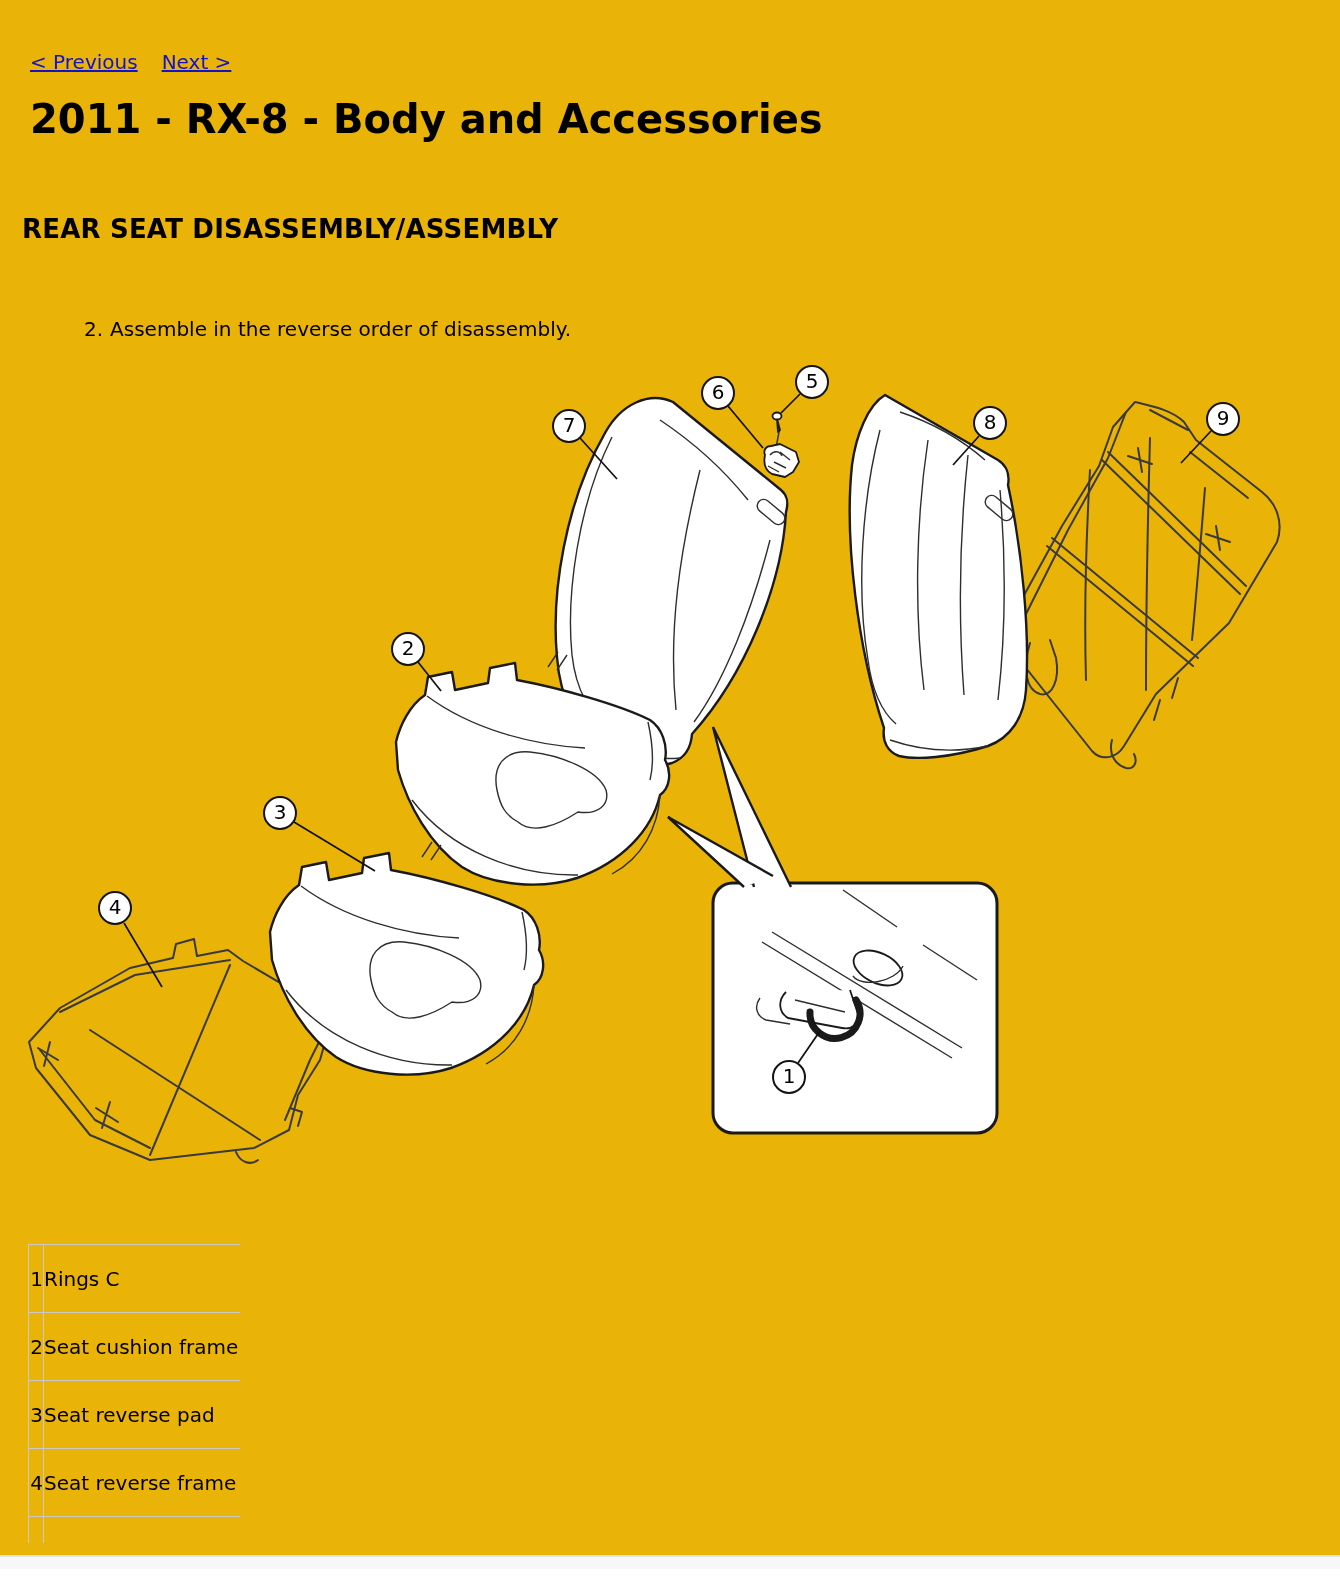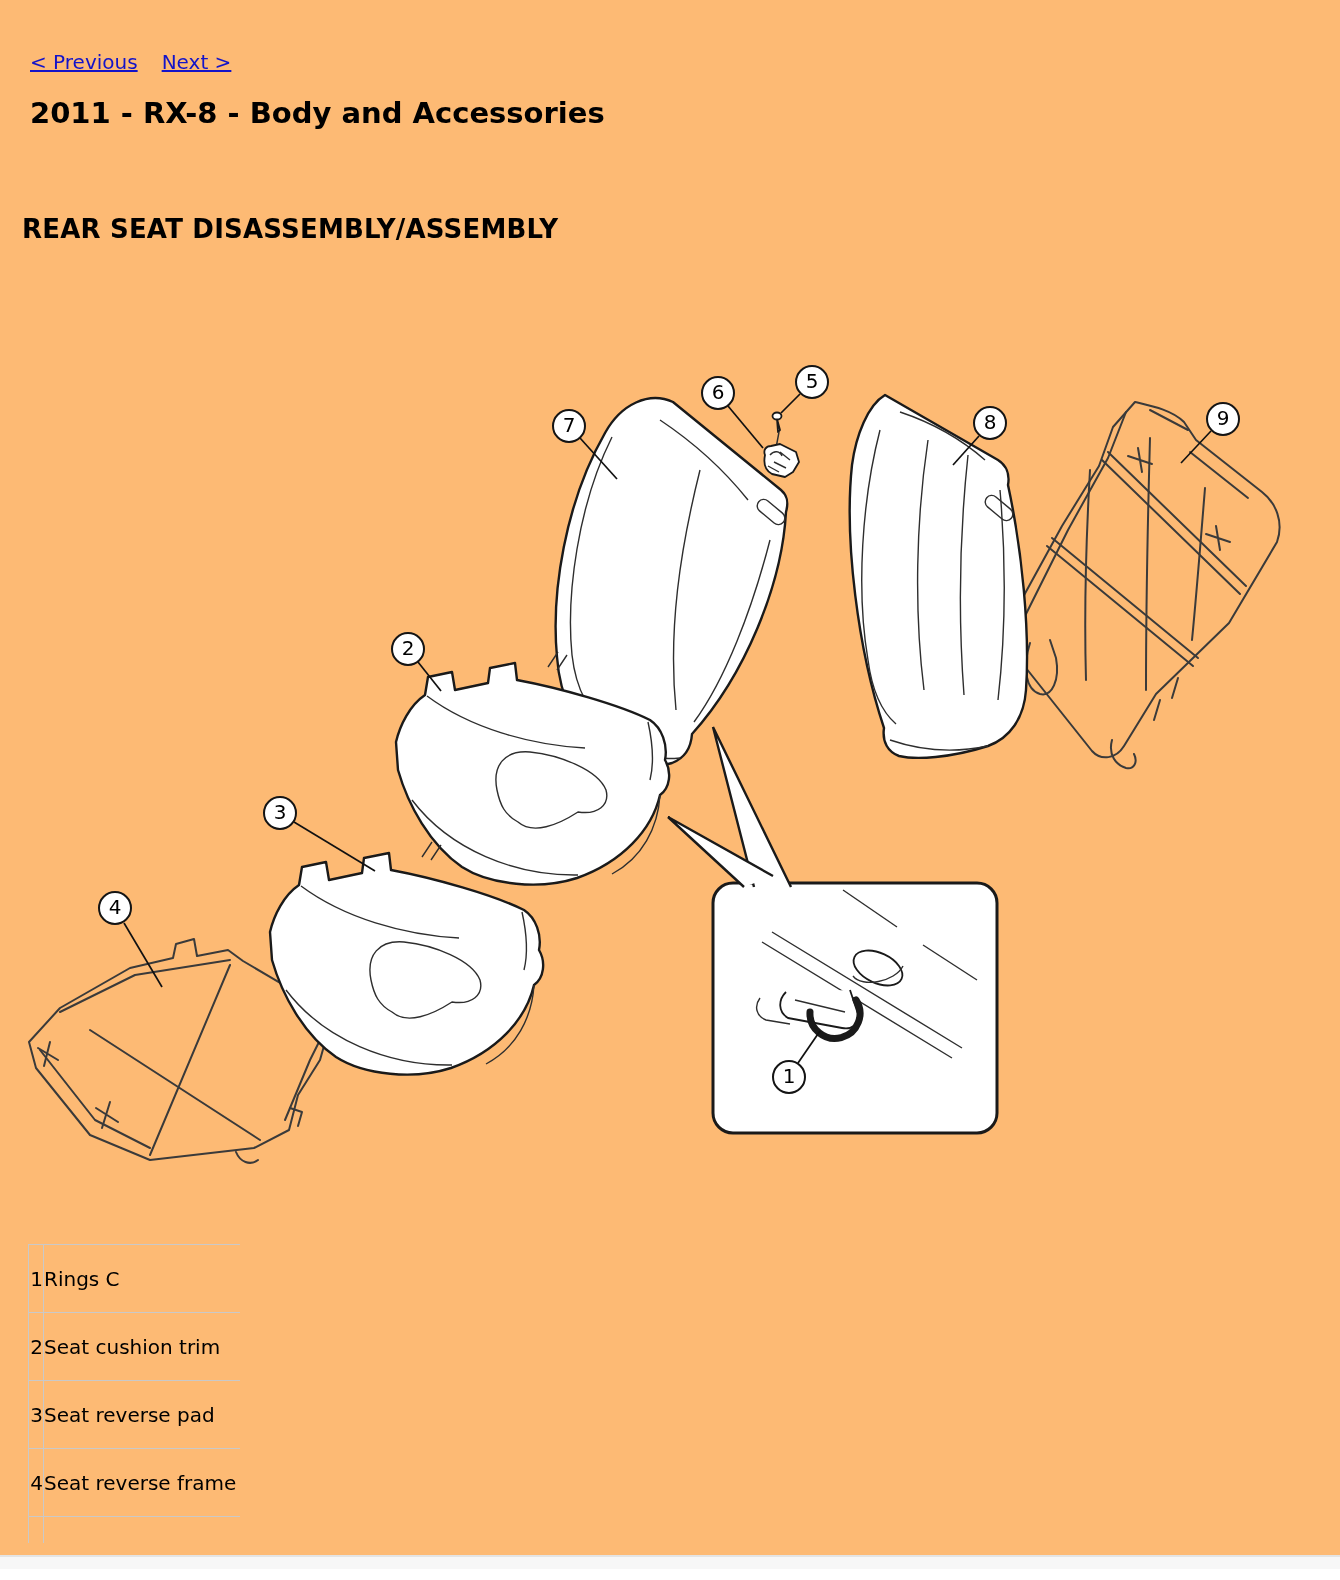--- a/index.html
+++ b/index.html
@@ -1,20 +1,20 @@
 <!DOCTYPE html>
 <html><head>
 <meta charset="utf-8">
 <style>
   html,body{margin:0;padding:0;background:#fff;}
-  .page{position:relative;width:1340px;height:1569px;background:#fdba74;overflow:hidden;
+  .page{position:relative;width:1340px;height:1569px;background:#eab308;overflow:hidden;
         font-family:"DejaVu Sans","Liberation Sans",sans-serif;color:#000;}
   .nav{position:absolute;top:50px;left:30px;font-size:20px;}
   .nav a{color:#1313c9;text-decoration:underline;margin-right:24px;cursor:pointer;}
-  .page-title{position:absolute;top:96px;left:30px;font-size:29px;font-weight:700;}
+  .page-title{position:absolute;top:96px;left:30px;font-size:40px;font-weight:700;}
   .section-heading{position:absolute;top:214px;left:22px;font-size:26px;font-weight:700;letter-spacing:.2px;}
   .step{position:absolute;left:84px;font-size:20px;}
   .step .num{margin-right:7px;}
   .diagram{position:absolute;top:360px;left:0;width:1340px;height:820px;}
   .callout{position:absolute;width:34px;height:34px;box-sizing:border-box;border:2px solid #141414;
            border-radius:50%;background:#fff;text-align:center;line-height:29px;font-size:20px;z-index:5;}
   .parts-table-wrap{position:absolute;top:1244px;left:28px;width:212px;height:299px;overflow:hidden;}
   table.parts{border-collapse:collapse;}
   table.parts td{border:1px solid #c9c9c9;font-size:20px;padding:0;vertical-align:middle;}
   td.cell-num{width:14px;min-width:14px;text-align:right;}
@@ -37,20 +37,23 @@
 <div class="page">
 
   <div class="nav">
     <a href="#">&lt; Previous</a><a href="#">Next &gt;</a>
   </div>
 
   <div class="page-title">2011 - RX-8 - Body and Accessories</div>
 
   <div class="section-heading">REAR SEAT DISASSEMBLY/ASSEMBLY</div>
 
+  <div class="step" style="top:317px">
+    <span class="num">2.</span><span>Assemble in the reverse order of disassembly.</span>
+  </div>
 
   <div class="diagram">
     <svg width="1340" height="820" viewBox="0 0 1340 820">
 
       <g>
         <path class="wire" d="M 1135 42 C 1152 46 1172 50 1184 62 L 1196 80 L 1262 132 C 1276 143 1284 162 1277 182 L 1229 263 L 1156 334 L 1124 386 C 1116 399 1101 401 1092 391 L 1014 293 C 1006 283 1005 271 1011 259 L 1062 166 L 1099 106 L 1113 67 Z"></path>
         <path class="wire" d="M 1126 52 L 1108 98 L 1068 170 L 1022 262"></path>
         <path class="wire" d="M 1190 92 L 1248 138 M 1150 50 L 1188 70"></path>
         <path class="wire" d="M 1108 92 L 1246 226 M 1102 100 L 1240 234"></path>
         <path class="wire" d="M 1052 178 L 1198 298 M 1047 186 L 1193 306"></path>
@@ -159,21 +162,21 @@
 
   <div class="parts-table-wrap">
     <table class="parts">
       <tbody>
         <tr class="row-full">
           <td class="cell-num">1</td>
           <td class="cell-label">Rings C</td>
         </tr>
         <tr class="row-full">
           <td class="cell-num">2</td>
-          <td class="cell-label">Seat cushion trim</td>
+          <td class="cell-label">Seat cushion frame</td>
         </tr>
         <tr class="row-full">
           <td class="cell-num">3</td>
           <td class="cell-label">Seat reverse pad</td>
         </tr>
         <tr class="row-full">
           <td class="cell-num">4</td>
           <td class="cell-label">Seat reverse frame</td>
         </tr>
         <tr class="row-partial">

